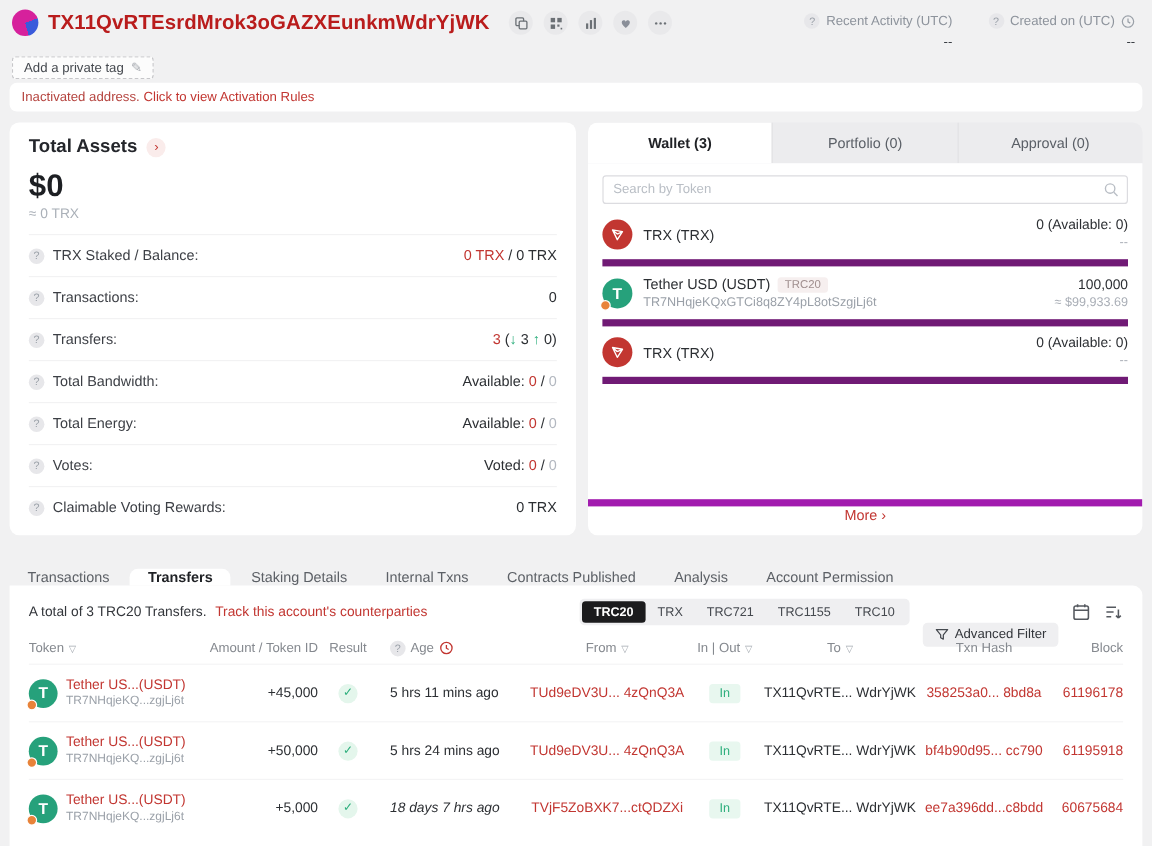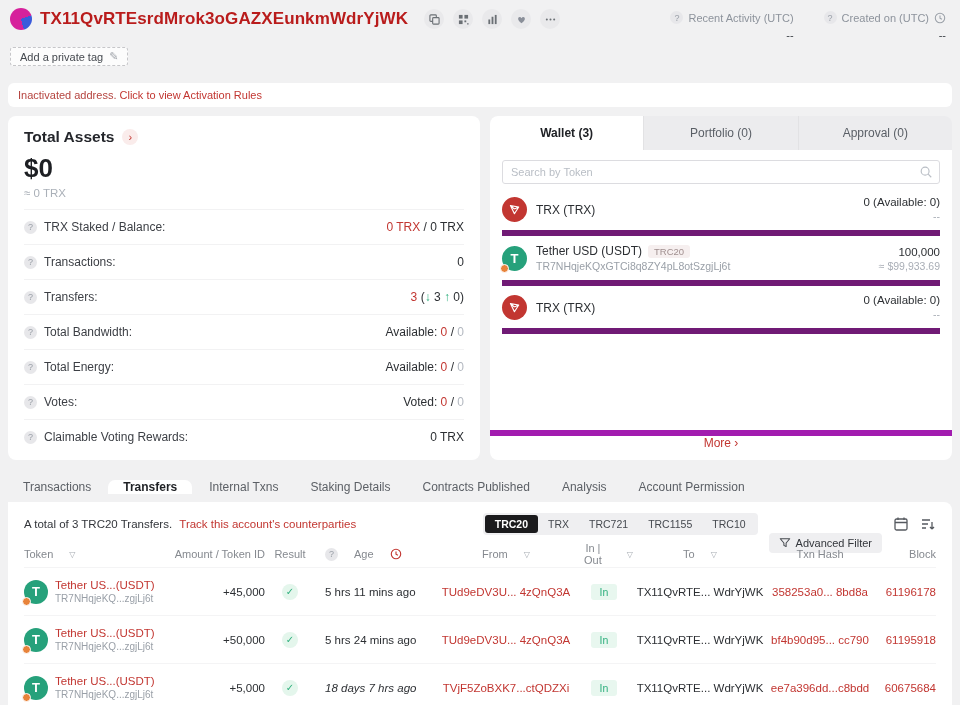--- a/index.html
+++ b/index.html
@@ -27,21 +27,21 @@
   .meta-v { font-size:11px; color:#3b3f45; margin-top:5px; }
   .q { display:inline-flex; width:13px; height:13px; border-radius:50%; background:#e7e7ea; color:#9aa0a8;
        font-size:9px; align-items:center; justify-content:center; flex:none; }
 
   .tag-row { padding:6px 0 0 10px; }
   .tag-btn { display:inline-flex; align-items:center; gap:6px; border:1px dashed #c6c6c9; border-radius:3px;
     background:#fcfcfc; padding:2px 9px; font-size:11px; color:#45494f; cursor:pointer; }
   .tag-btn .pencil { color:#a3a7ad; font-size:11px; }
 
   
-  .notice { margin:17px 8px 0; background:#fff; border-radius:6px; padding:6px 10px; font-size:11px; color:#b5443f; }
+  .notice { margin:3px 8px 0; background:#fff; border-radius:6px; padding:6px 10px; font-size:11px; color:#b5443f; }
   .notice a { color:#c23631; text-decoration:none; cursor:pointer; }
 
   
   .columns { display:flex; gap:10px; margin:9px 8px 0; height:344px; }
 
   .overview { width:472px; background:#fff; border-radius:8px; padding:12px 16px 0; }
   .ov-title { display:flex; align-items:center; gap:8px; }
   .ov-title h2 { font-size:15.5px; font-weight:700; color:#24262b; }
   .ov-chev { width:16px; height:16px; border-radius:50%; background:#faeceb; color:#c23631; font-size:11px;
     display:flex; align-items:center; justify-content:center; cursor:pointer; }
@@ -77,40 +77,40 @@
   .badge-trc { background:#f6efef; color:#a08f8f; font-size:9.5px; padding:1px 6px; border-radius:3px; }
   .t-addr { font-size:10.5px; color:#9aa0a8; margin-top:2px; }
   .t-right { text-align:right; }
   .t-amt { font-size:11.5px; color:#2c2f33; }
   .t-usd { font-size:10.5px; color:#a9aeb6; margin-top:2px; }
   .w-spacer { flex:1; }
   .w-more { border-top:6px solid #a21caf; height:30px; display:flex; align-items:flex-start; justify-content:center; }
   .w-more a { color:#c23631; font-size:12px; text-decoration:none; cursor:pointer; }
 
   
-  .sec-tabs { display:flex; gap:2px; margin:12px 8px 0; height:30px; align-items:center; }
+  .sec-tabs { display:flex; gap:2px; margin:12px 8px 0; height:30px; align-items:flex-end; }
   .sec-tab { display:flex; align-items:center; padding:0 15px; font-size:12px; color:#5c6066; cursor:pointer; }
   .sec-tab.active { background:#fff; border-radius:7px 7px 0 0; color:#1f2125; font-weight:700; }
 
   
   .tcard { margin:0 8px; background:#fff; border-radius:0 8px 0 0; height:217px; padding:9px 16px 0; overflow:hidden; }
   .controls { display:flex; justify-content:space-between; align-items:center; height:26px; }
   .summary { font-size:11.5px; color:#33363b; }
   .summary a { color:#c23631; text-decoration:none; margin-left:4px; cursor:pointer; }
   .ctl-right { display:flex; align-items:center; gap:11px; }
   .pills { display:flex; background:#efeff1; border-radius:4px; padding:2px; }
   .pill { font-size:10.5px; color:#45494f; padding:3px 10px; border-radius:3px; cursor:pointer; }
   .pill.active { background:#1b1b1d; color:#fff; font-weight:700; }
   .adv { display:flex; align-items:center; gap:5px; background:#efeff1; border-radius:4px; padding:4px 10px;
     font-size:11px; color:#33363b; cursor:pointer;margin-top:38px; }
   .icon-btn { cursor:pointer; display:flex; }
 
   .grid { display:grid; grid-template-columns:145px 96px 50px 122px 138px 58px 134px 106px 1fr; align-items:center; }
   .thead { height:26px; font-size:11px; color:#85898f; margin-top:4px; }
-  .th { display:flex; align-items:center; gap:16px; }
+  .th { display:flex; align-items:center; gap:4px; }
   .tri { font-size:8px; color:#a7acb3; }
   .c-right { justify-content:flex-end; text-align:right; }
   .c-center { justify-content:center; text-align:center; }
   .trow { height:48px; border-top:1px solid #f4f4f5; font-size:11.5px; }
   .cell { display:flex; align-items:center; }
   .tk { gap:7px; }
   .tk .coin { width:24px; height:24px; }
   .tk-name { font-size:11.5px; color:#c23631; cursor:pointer; }
   .tk-addr { font-size:10px; color:#9aa0a8; margin-top:2px; }
   .ok { width:16px; height:16px; border-radius:50%; background:#e4f6ec; color:#2eaf7d; font-size:10px;
@@ -329,22 +329,22 @@
       <div class="w-more">
           <a>More ›</a>
         </div>
     </div>
   </section>
 </div>
 
 <nav class="sec-tabs">
   <span class="sec-tab">Transactions</span>
   <span class="sec-tab active">Transfers</span>
+  <span class="sec-tab">Staking Details</span>
   <span class="sec-tab">Internal Txns</span>
-  <span class="sec-tab">Staking Details</span>
   <span class="sec-tab">Contracts Published</span>
   <span class="sec-tab">Analysis</span>
   <span class="sec-tab">Account Permission</span>
 </nav>
 
 <section class="tcard">
   <div class="controls">
     <div class="summary">
       <span>A total of 3 TRC20 Transfers.</span>
       <a>Track this account's counterparties</a>

